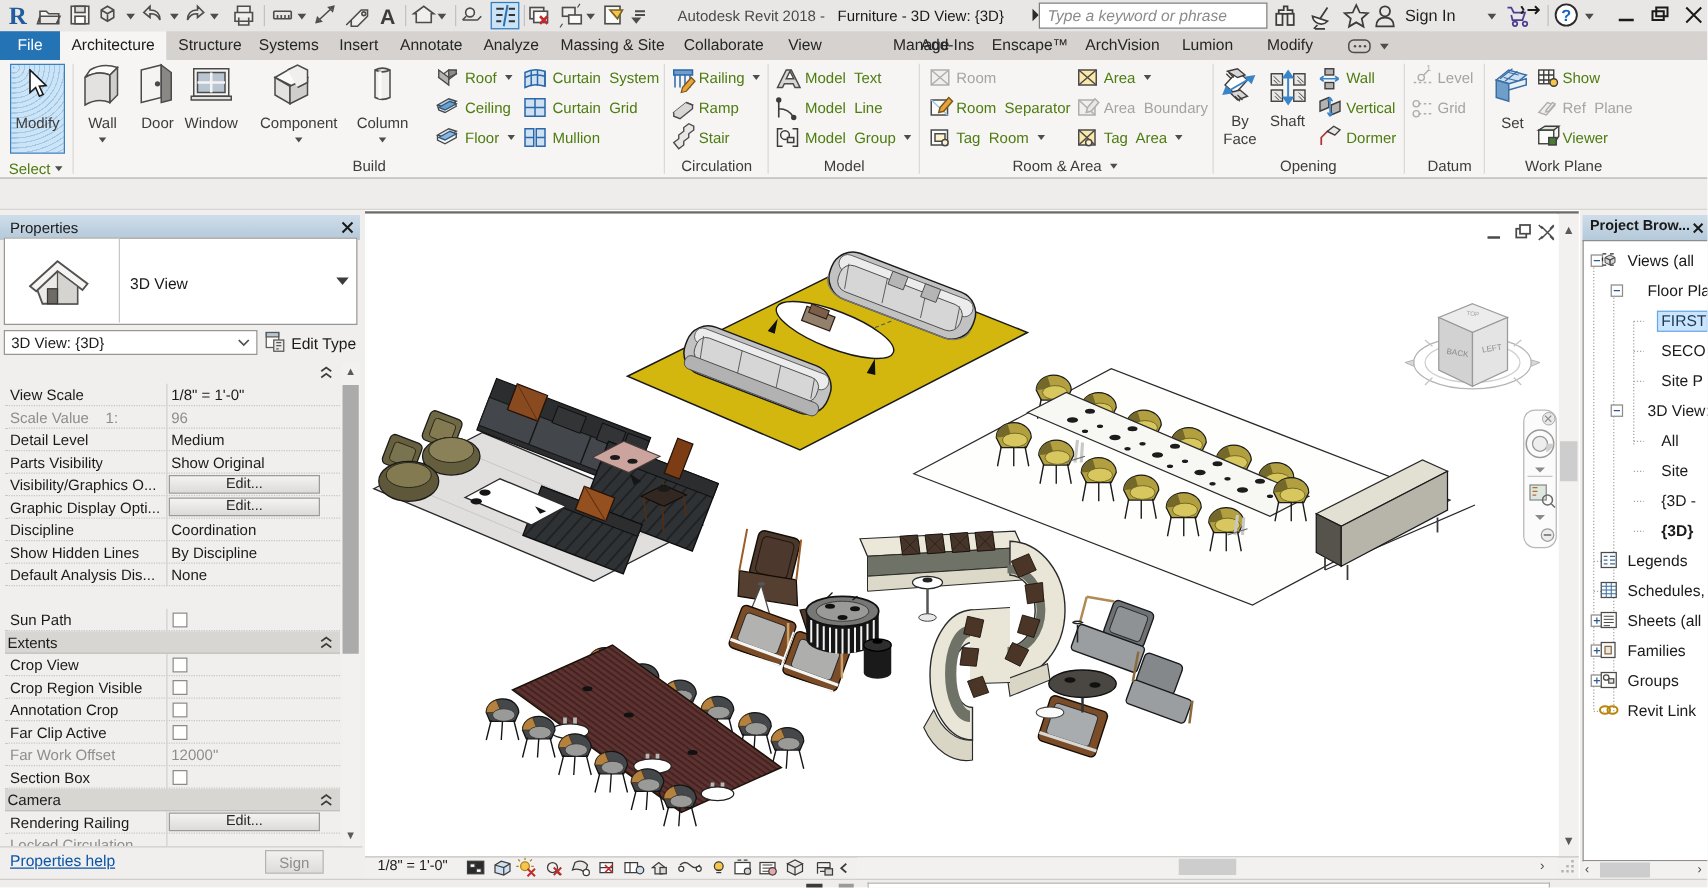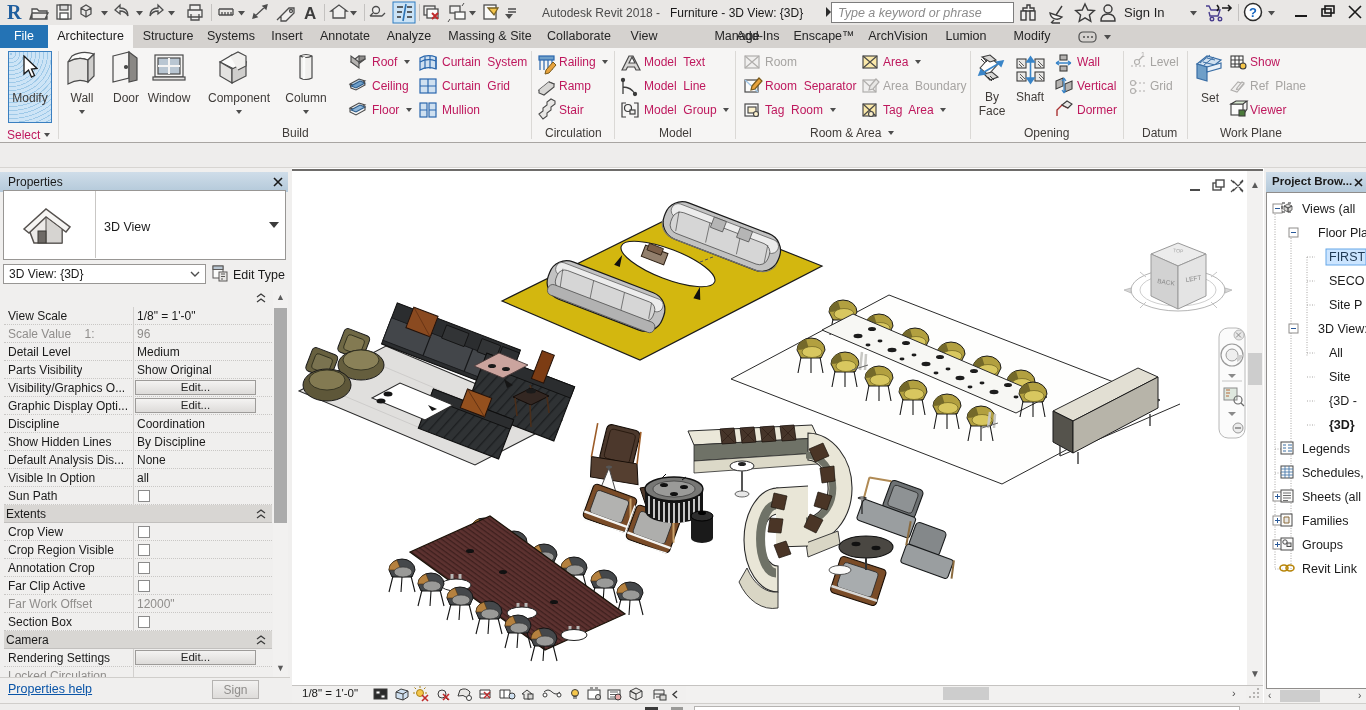--- a/index.html
+++ b/index.html
@@ -15,21 +15,21 @@
 
 #tabbar { position:absolute; left:0; top:25px; width:1366px; height:23px; background:#d5d2cf; }
 .tab { position:absolute; top:0; height:23px; font-size:12.5px; color:#262626; text-align:center; padding-top:4px; }
 #tab-file { left:0; width:48px; background:#2473b5; color:#fff; }
 #tab-arch { background:#f6f5f4; color:#1a1a1a; }
 
 #ribbon { position:absolute; left:0; top:48px; width:1366px; height:95px; background:#f6f5f4; border-bottom:1px solid #a8a5a2; }
 .rsep { position:absolute; top:3px; width:1px; height:88px; background:#dbd9d6; }
 .rlabel { position:absolute; top:78px; height:14px; font-size:12px; color:#3f3b38; white-space:nowrap; }
 .bigbtn { position:absolute; top:43px; width:44px; text-align:center; font-size:12px; color:#3f3b38; }
-.smalltxt { position:absolute; height:16px; font-size:12px; color:#be185d; white-space:nowrap; }
+.smalltxt { position:absolute; height:16px; font-size:12px; color:#4d7c0f; white-space:nowrap; }
 .gray { color:#a6a4a2 !important;text-align:center; }
 .ddr { display:inline-block; width:0; height:0; border-left:3.5px solid transparent; border-right:3.5px solid transparent; border-top:4.5px solid #4d4d4d; vertical-align:2px; }
 
 #optionsbar { position:absolute; left:0; top:143px; width:1366px; height:25px; background:#eeedec; border-bottom:1px solid #d7d5d2; }
 
 #props { position:absolute; left:0; top:168px; width:290px; height:535px; background:#f0efee; font-size:12px; color:#1a1a1a; }
 .pane-hdr { position:absolute; height:20px; background:linear-gradient(#cfdde9,#b4c9da); font-size:12px; color:#1a1a1a; padding:3px 0 0 8px; }
 .prow { position:absolute; left:4px; width:268px; height:18px; border-bottom:1px dotted #c9c7c5; }
 .pname { position:absolute; left:4px; top:2px; white-space:nowrap; overflow:hidden; }
 .pval { position:absolute; left:133px; top:2px; white-space:nowrap; }
@@ -521,25 +521,20 @@
     <div class="prow" style="top:265px;">
         <div class="pname">Show Hidden Lines</div>
         <div class="pdiv"></div>
         <div class="pval">By Discipline</div>
       </div>
     <div class="prow" style="top:283px;">
         <div class="pname">Default Analysis Dis...</div>
         <div class="pdiv"></div>
         <div class="pval">None</div>
       </div>
-    <div class="prow" style="top:301px;">
-        <div class="pname">Visible In Option</div>
-        <div class="pdiv"></div>
-        <div class="pval">all</div>
-      </div>
     <div class="prow" style="top:319px;">
         <div class="pname">Sun Path</div>
         <div class="pdiv"></div>
         <div class="chk"></div>
       </div>
     <div class="psec" style="top:337px;">Extents</div>
     <svg class="abs" style="left:255px;top:340px" width="12" height="12" viewBox="0 0 12 12">
         <path d="M2 5 l4 -3 4 3 M2 10 l4 -3 4 3" stroke="#3c3c3c" stroke-width="1.3" fill="none"></path>
       </svg>
     <div class="prow" style="top:355px;">
@@ -570,21 +565,21 @@
     <div class="prow" style="top:445px;">
         <div class="pname">Section Box</div>
         <div class="pdiv"></div>
         <div class="chk"></div>
       </div>
     <div class="psec" style="top:463px;">Camera</div>
     <svg class="abs" style="left:255px;top:466px" width="12" height="12" viewBox="0 0 12 12">
         <path d="M2 5 l4 -3 4 3 M2 10 l4 -3 4 3" stroke="#3c3c3c" stroke-width="1.3" fill="none"></path>
       </svg>
     <div class="prow" style="top:481px;">
-        <div class="pname">Rendering Settings</div>
+        <div class="pname">Rendering Railing</div>
         <div class="pdiv"></div>
         <div class="editbtn">Edit...</div>
       </div>
     <div class="prow" style="top:499px;height:10px;border-bottom:none;overflow:hidden;">
         <div class="pname" style="color:#8f8d8b;">Locked Circulation</div>
         <div class="pdiv"></div>
       </div>
 
     <div class="abs scroll-track" style="left:273px;top:122px;width:15px;height:387px;"></div>
     <div class="abs" style="left:273px;top:122px;width:15px;height:16px;text-align:center;color:#5a5a5a;font-size:9px;line-height:15px;">▲</div>

